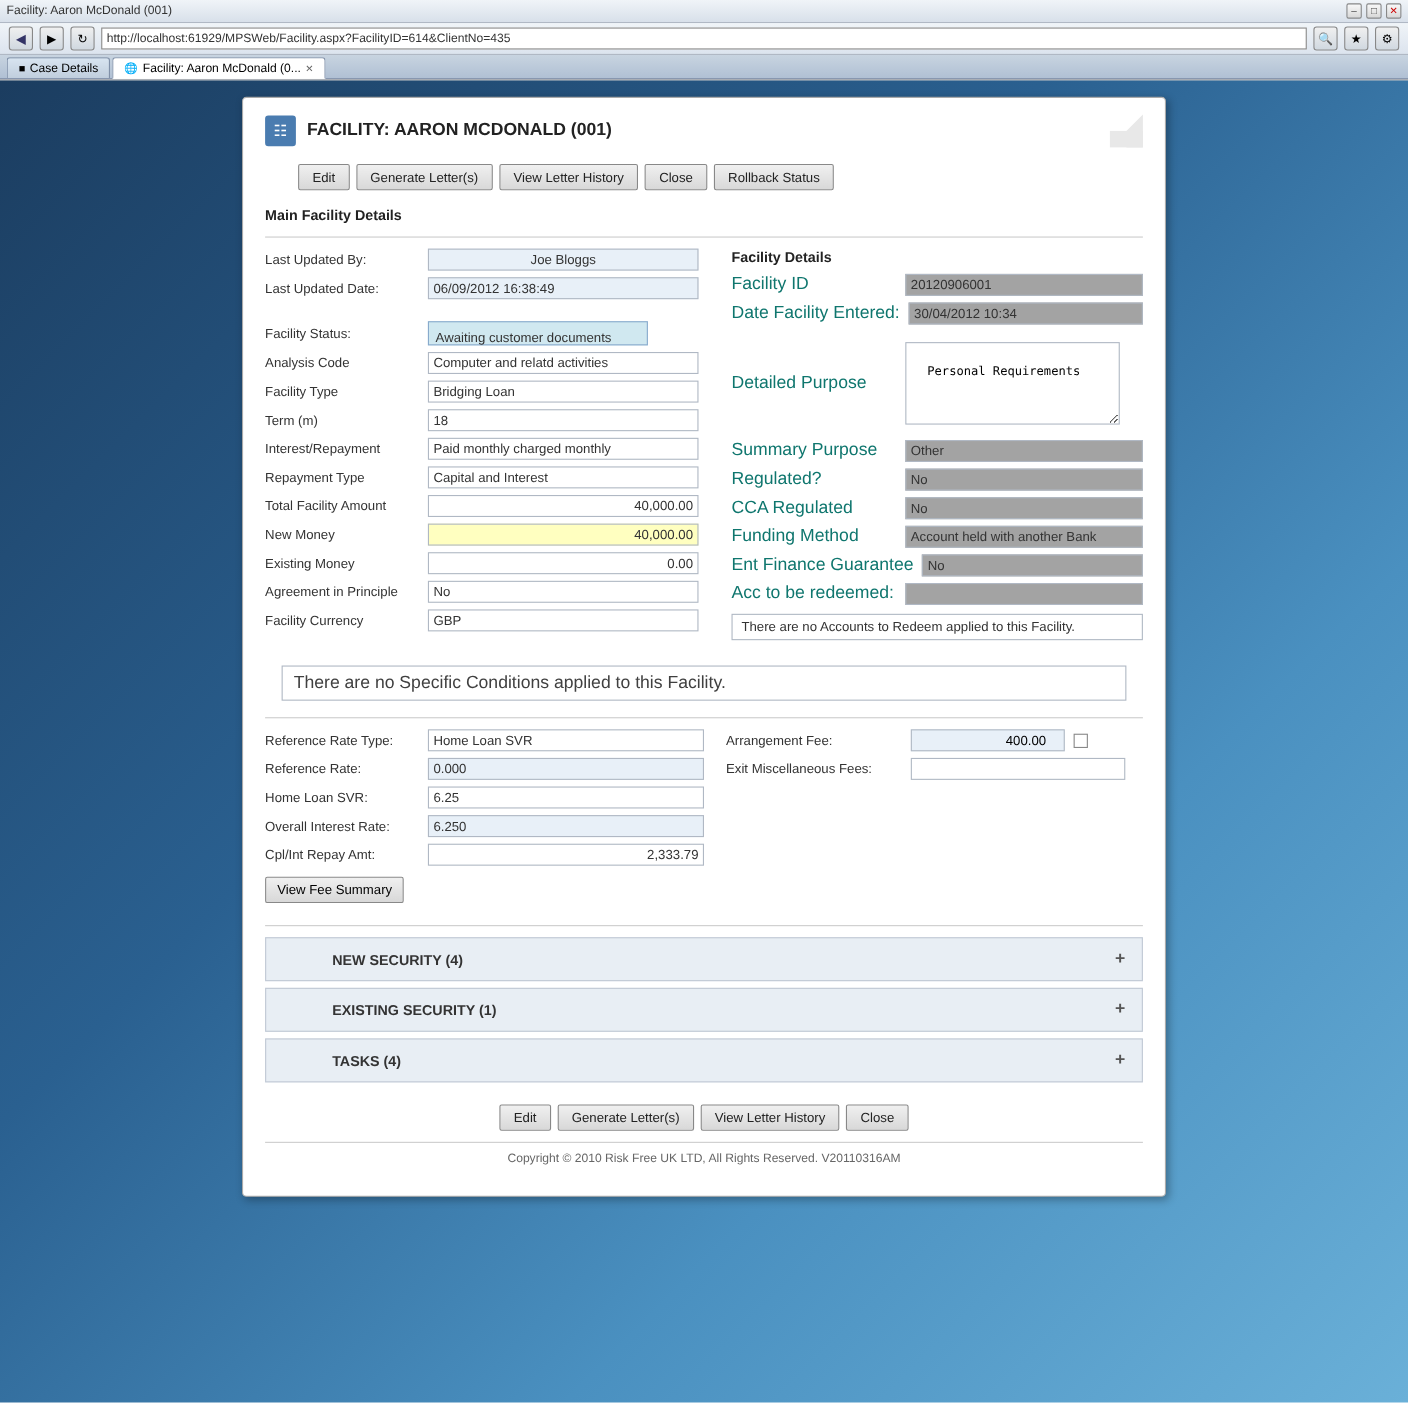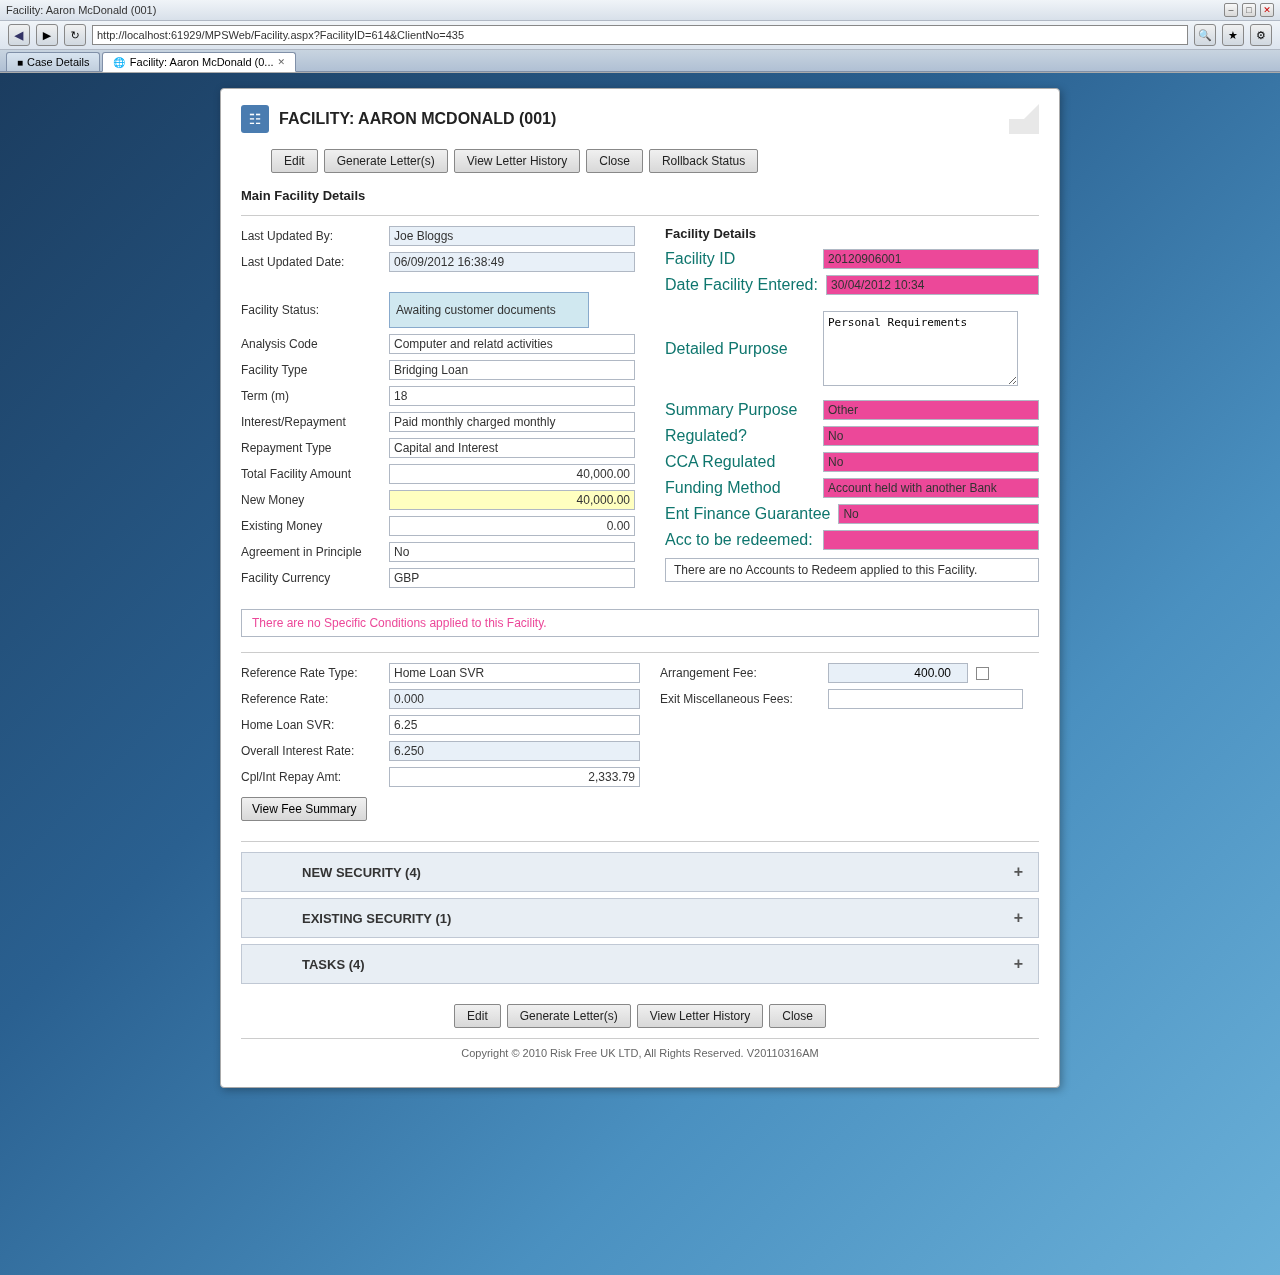--- a/index.html
+++ b/index.html
@@ -172,54 +172,54 @@
     }
     .detail-label {
       min-width: 150px;
       color: #0f766e;
       font-size: 16px;
     }
     .detail-value {
       flex: 1;
       height: 20px;
       border: 1px solid #b0b8c4;
-      background: #ec4899;
+      background: #a3a3a3;
       padding: 1px 4px;
       font-size: 12px;
       color: #333;
     }
     .divider {
       border: none;
       border-top: 1px solid #ccc;
       margin: 10px 0;
     }
     .status-field {
       background: #d0e8f0;
       border: 1px solid #88aacc;
-      padding: 17px 6px;
+      padding: 7px 6px;
       font-size: 12px;
       color: #333;
       height: 22px;
-      display: flex; align-items: center;
+      display: flex; align-items: flex-start;
     }
     .info-box {
       border: 1px solid #b0b8c4;
       background: white;
       padding: 4px 8px;
       font-size: 12px;
       color: #333;
       margin: 8px 0;
     }
     .conditions-box {
       border: 1px solid #b0b8c4;
       background: white;
       padding: 6px 10px;
-      font-size: 12px;
-      color: #ec4899;
-      margin: 15px 0;
+      font-size: 16px;
+      color: #404040;
+      margin: 15px 15px;
     }
     .chk { width: 13px; height: 13px; border: 1px solid #888; background: white; display: inline-block; }
     .accordion {
       border: 1px solid #c0c8d4;
       background: #e8eef4;
       margin-bottom: 6px;
       padding: 10px 15px;
       display: flex;
       align-items: center;
       justify-content: space-between;
@@ -285,21 +285,21 @@
     .right-section {
       padding-left: 20px;
     }
     .textarea-with-scroll {
       width: 195px;
       height: 75px;
       border: 1px solid #b0b8c4;
       background: white;
       font-size: 11px;
       font-family: monospace;
-      padding: 4px;
+      padding: 19px;
       overflow-y: scroll;
     }
   </style>
 </head>
 <body>
 
 <div class="browser-chrome">
   <div class="browser-titlebar">
     <span style="font-size:11px; color:#333;">Facility: Aaron McDonald (001)</span>
     <div class="browser-controls">
@@ -350,21 +350,21 @@
 
     <div class="section-title">Main Facility Details</div>
 
     <hr class="divider">
 
     <div style="display: grid; grid-template-columns: 1fr 1fr; gap: 10px;">
 
       <div>
         <div class="form-row">
           <span class="form-label">Last Updated By:</span>
-          <input type="text" class="form-value" style="width: 200px;" value="Joe Bloggs">
+          <input type="text" class="form-value" style="width: 200px; text-align: center;" value="Joe Bloggs">
         </div>
         <div class="form-row">
           <span class="form-label">Last Updated Date:</span>
           <input type="text" class="form-value" style="width: 200px;" value="06/09/2012 16:38:49">
         </div>
 
         <div style="height:14px;"></div>
 
         <div class="form-row">
           <span class="form-label">Facility Status:</span>

